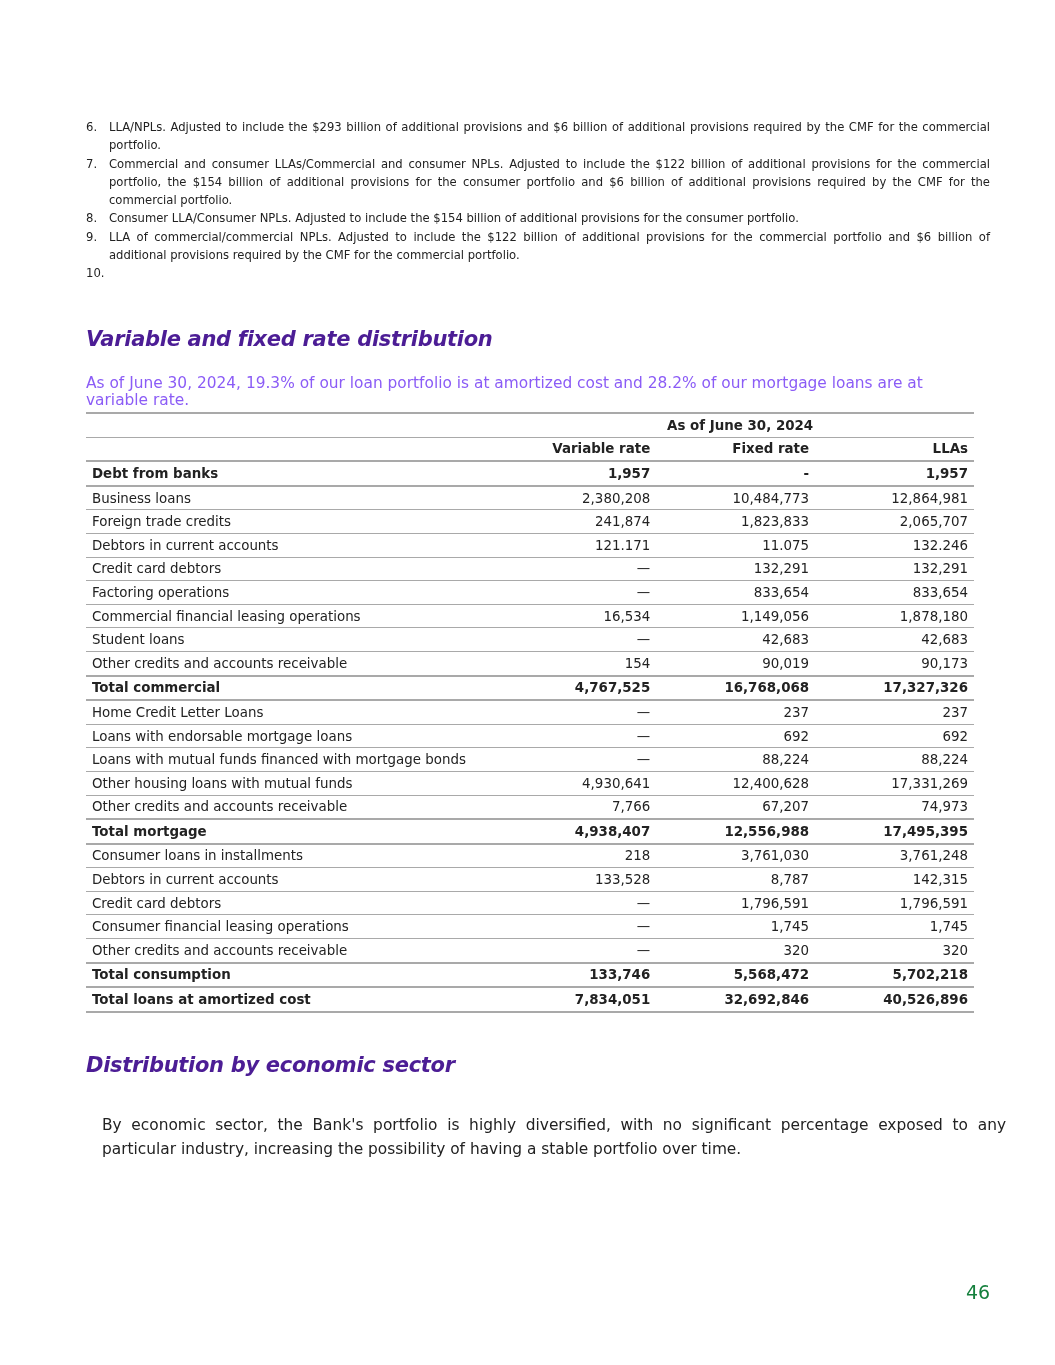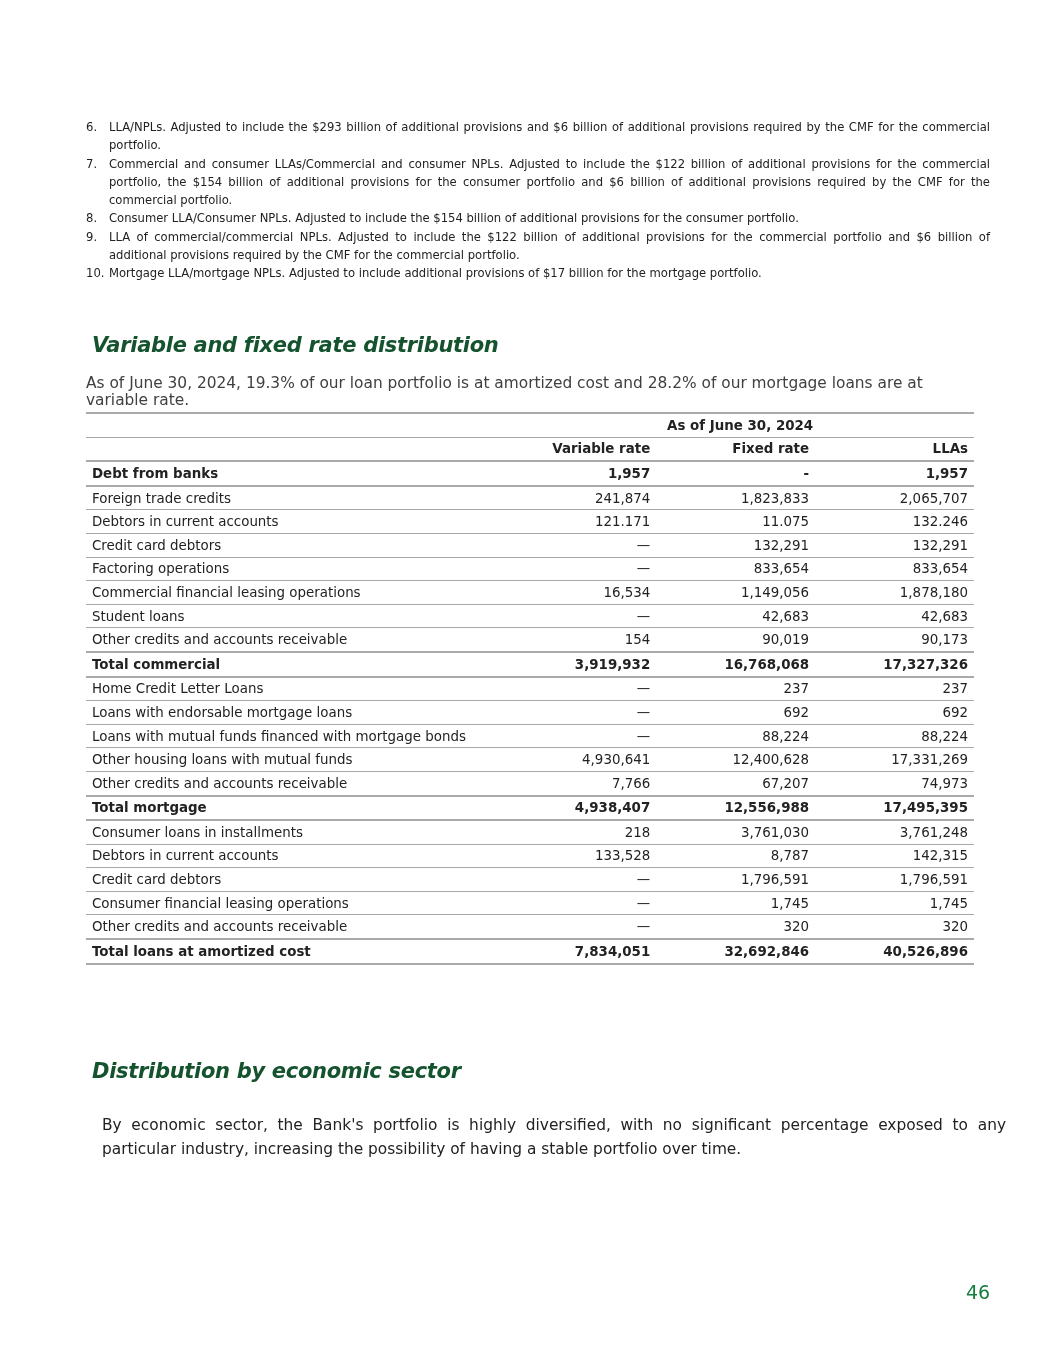--- a/index.html
+++ b/index.html
@@ -1,23 +1,23 @@
 <!DOCTYPE html>
 <html><head>
 <meta charset="utf-8">
 <style>
   html, body { margin: 0; padding: 0; background: #ffffff; }
   body { width: 1055px; height: 1365px; position: relative; font-family: "DejaVu Sans", sans-serif; color: #222; overflow: hidden; }
   .notes { position: absolute; left: 86px; top: 118px; width: 904px; margin: 0; padding: 0; list-style: none; font-size: 11.6px; line-height: 18.3px; color: #222; }
   .notes li { position: relative; padding-left: 23px; text-align: justify; }
   .notes .num { position: absolute; left: 0; top: 0; }
-  .h2 { position: absolute; left: 86px; font-size: 21px; font-style: italic; font-weight: bold; color: #14532d; margin: 6px; letter-spacing: -0.3px; }
+  .h2 { position: absolute; left: 86px; font-size: 21px; font-style: italic; font-weight: bold; color: #4c1d95; margin: 0; letter-spacing: -0.3px; }
   .h2.s1 { top: 327px; }
   .h2.s2 { top: 1053px; }
-  .intro { position: absolute; left: 86px; top: 375px; width: 880px; font-size: 15.4px; line-height: 17px; color: #404040; margin: 0; }
+  .intro { position: absolute; left: 86px; top: 375px; width: 880px; font-size: 15.4px; line-height: 17px; color: #8b5cf6; margin: 0; }
   .para2 { position: absolute; left: 86px; top: 1097px; width: 904px; font-size: 15.4px; line-height: 24px; text-align: justify; margin: 16px; color: #222; }
   table.loans { position: absolute; left: 86px; top: 412px; width: 888px; border-collapse: collapse; font-size: 13.4px; color: #222; }
   table.loans td, table.loans th { padding: 0 6px; height: 22.6px; border-bottom: 1.6px solid #a9a9a9; white-space: nowrap; }
   table.loans th { font-weight: bold; }
   table.loans tr.top-rule th { border-top: 2.4px solid #a9a9a9; }
   table.loans th.period { text-align: center; }
   table.loans th.col { text-align: right; }
   table.loans td.lbl { text-align: left; width: 410px; }
   table.loans td.v { text-align: right; }
   table.loans td.v1 { width: 140px; }
@@ -29,21 +29,21 @@
   .page-num { position: absolute; left: 966px; top: 1281px; font-size: 19px; color: #15803d; }
 </style>
 </head>
 <body>
 
 <ol class="notes">
   <li><span class="num">6.</span><span>LLA/NPLs. Adjusted to include the $293 billion of additional provisions and $6 billion of additional provisions required by the CMF for the commercial portfolio.</span></li>
   <li><span class="num">7.</span><span>Commercial and consumer LLAs/Commercial and consumer NPLs. Adjusted to include the $122 billion of additional provisions for the commercial portfolio, the $154 billion of additional provisions for the consumer portfolio and $6 billion of additional provisions required by the CMF for the commercial portfolio.</span></li>
   <li><span class="num">8.</span><span>Consumer LLA/Consumer NPLs. Adjusted to include the $154 billion of additional provisions for the consumer portfolio.</span></li>
   <li><span class="num">9.</span><span>LLA of commercial/commercial NPLs. Adjusted to include the $122 billion of additional provisions for the commercial portfolio and $6 billion of additional provisions required by the CMF for the commercial portfolio.</span></li>
-  <li><span class="num">10.</span><span>Mortgage LLA/mortgage NPLs. Adjusted to include additional provisions of $17 billion for the mortgage portfolio.</span></li>
+  <li><span class="num">10.</span></li>
 </ol>
 
 <h2 class="h2 s1">Variable and fixed rate distribution</h2>
 <p class="intro">As of June 30, 2024, 19.3% of our loan portfolio is at amortized cost and 28.2% of our mortgage loans are at variable rate.</p>
 
 <table class="loans">
   <thead>
     <tr class="top-rule">
       <th></th>
       <th class="period" colspan="3">As of June 30, 2024</th>
@@ -56,20 +56,26 @@
     </tr>
   </thead>
   <tbody id="tbody">
       <tr class="bold thick">
         <td class="lbl">Debt from banks</td>
         <td class="v v1">1,957</td>
         <td class="v v2">-</td>
         <td class="v v3">1,957</td>
       </tr>
       <tr>
+        <td class="lbl">Business loans</td>
+        <td class="v v1">2,380,208</td>
+        <td class="v v2">10,484,773</td>
+        <td class="v v3">12,864,981</td>
+      </tr>
+      <tr>
         <td class="lbl">Foreign trade credits</td>
         <td class="v v1">241,874</td>
         <td class="v v2">1,823,833</td>
         <td class="v v3">2,065,707</td>
       </tr>
       <tr>
         <td class="lbl">Debtors in current accounts</td>
         <td class="v v1">121.171</td>
         <td class="v v2">11.075</td>
         <td class="v v3">132.246</td>
@@ -99,21 +105,21 @@
         <td class="v v3">42,683</td>
       </tr>
       <tr class="thick">
         <td class="lbl">Other credits and accounts receivable</td>
         <td class="v v1">154</td>
         <td class="v v2">90,019</td>
         <td class="v v3">90,173</td>
       </tr>
       <tr class="bold thick">
         <td class="lbl">Total commercial</td>
-        <td class="v v1">3,919,932</td>
+        <td class="v v1">4,767,525</td>
         <td class="v v2">16,768,068</td>
         <td class="v v3">17,327,326</td>
       </tr>
       <tr>
         <td class="lbl">Home Credit Letter Loans</td>
         <td class="v v1">—</td>
         <td class="v v2">237</td>
         <td class="v v3">237</td>
       </tr>
       <tr>
@@ -170,20 +176,26 @@
         <td class="v v2">1,745</td>
         <td class="v v3">1,745</td>
       </tr>
       <tr class="thick">
         <td class="lbl">Other credits and accounts receivable</td>
         <td class="v v1">—</td>
         <td class="v v2">320</td>
         <td class="v v3">320</td>
       </tr>
       <tr class="bold thick">
+        <td class="lbl">Total consumption</td>
+        <td class="v v1">133,746</td>
+        <td class="v v2">5,568,472</td>
+        <td class="v v3">5,702,218</td>
+      </tr>
+      <tr class="bold thick">
         <td class="lbl">Total loans at amortized cost</td>
         <td class="v v1">7,834,051</td>
         <td class="v v2">32,692,846</td>
         <td class="v v3">40,526,896</td>
       </tr>
     </tbody>
 </table>
 
 <h2 class="h2 s2">Distribution by economic sector</h2>
 <p class="para2">By economic sector, the Bank's portfolio is highly diversified, with no significant percentage exposed to any particular industry, increasing the possibility of having a stable portfolio over time.</p>

